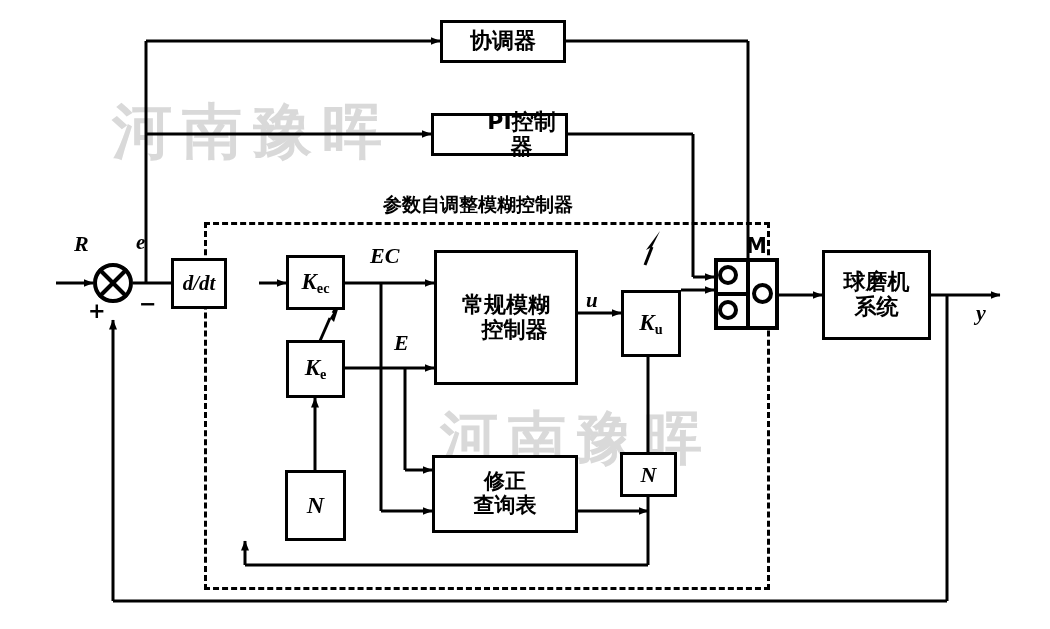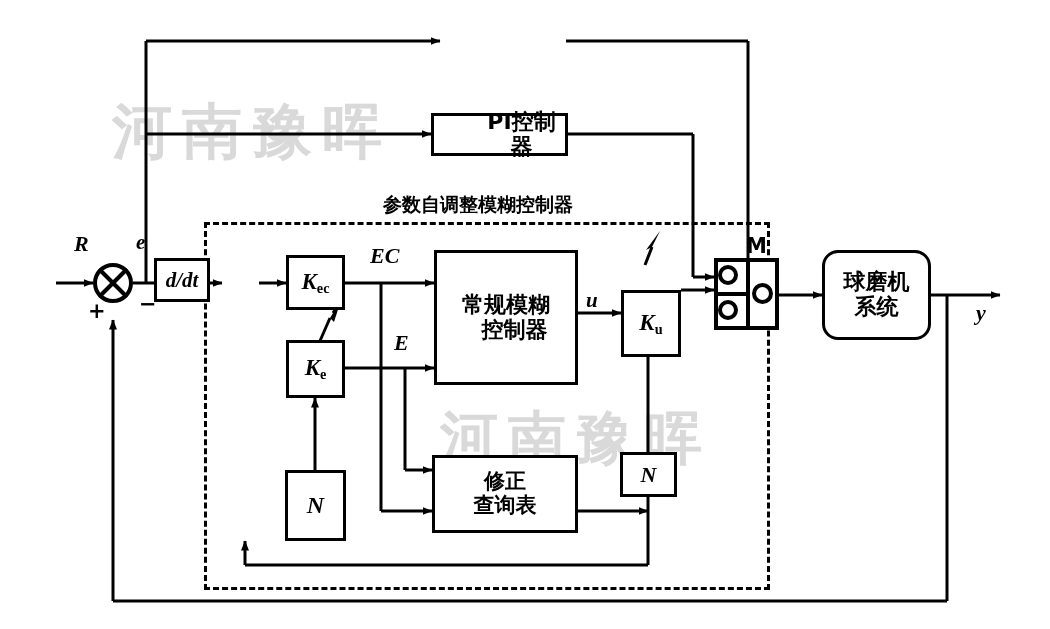--- a/index.html
+++ b/index.html
@@ -175,26 +175,29 @@
       <line x1="648" y1="565" x2="245" y2="565"></line>
       <line x1="245" y1="565" x2="245" y2="541" marker-end="url(#ah)"></line>
 
     </g>
   </svg>
 
   <div class="dashbox" style="left:204px; top:222px; width:566px; height:368px;"></div>
 
   <div class="lbl up" style="left:383px; top:192px; font-size:19px;">参数自调整模糊控制器</div>
 
+  <div class="blk" style="left:440px; top:20px; width:126px; height:43px;">
+    <span class="cn" style="font-size:22px;">协调器</span>
+  </div>
 
   <div class="blk" style="left:431px; top:113px; width:137px; height:43px;padding-left:44px;">
     <span class="cn" style="font-size:22px;">PI控制器</span>
   </div>
 
-  <div class="blk" style="left:154px; top:258px; width:56px; height:44px;justify-content:center;">
+  <div class="blk" style="left:171px; top:258px; width:56px; height:51px;justify-content:center;">
     <span class="mathi" style="font-size:21px;">d/dt</span>
   </div>
 
   <div class="blk" style="left:286px; top:255px; width:59px; height:55px;">
     <span class="mathi" style="font-size:23px;"><span>K</span><span class="sub">ec</span></span>
   </div>
 
   <div class="blk" style="left:286px; top:340px; width:59px; height:58px;">
     <span class="mathi" style="font-size:23px;"><span>K</span><span class="sub">e</span></span>
   </div>
@@ -214,21 +217,21 @@
   </div>
 
   <div class="blk" style="left:621px; top:290px; width:60px; height:67px;">
     <span class="mathi" style="font-size:23px;"><span>K</span><span class="sub">u</span></span>
   </div>
 
   <div class="blk" style="left:620px; top:452px; width:57px; height:45px;">
     <span class="mathi" style="font-size:22px;">N</span>
   </div>
 
-  <div class="blk" style="left:822px; top:250px; width:109px; height:90px;border-radius:16px;">
+  <div class="blk" style="left:822px; top:250px; width:109px; height:90px;">
     <span class="cn" style="font-size:22px;">球磨机</span>
     <span class="cn" style="font-size:22px;">系统</span>
   </div>
 
   <div class="blk" style="left:714px; top:258px; width:65px; height:72px; border-width:4px;"></div>
   <svg class="layer" xmlns="http://www.w3.org/2000/svg">
     <g stroke="#000" stroke-width="4" fill="none">
       <line x1="748" y1="258" x2="748" y2="330"></line>
       <line x1="714" y1="294" x2="748" y2="294"></line>
     </g>

